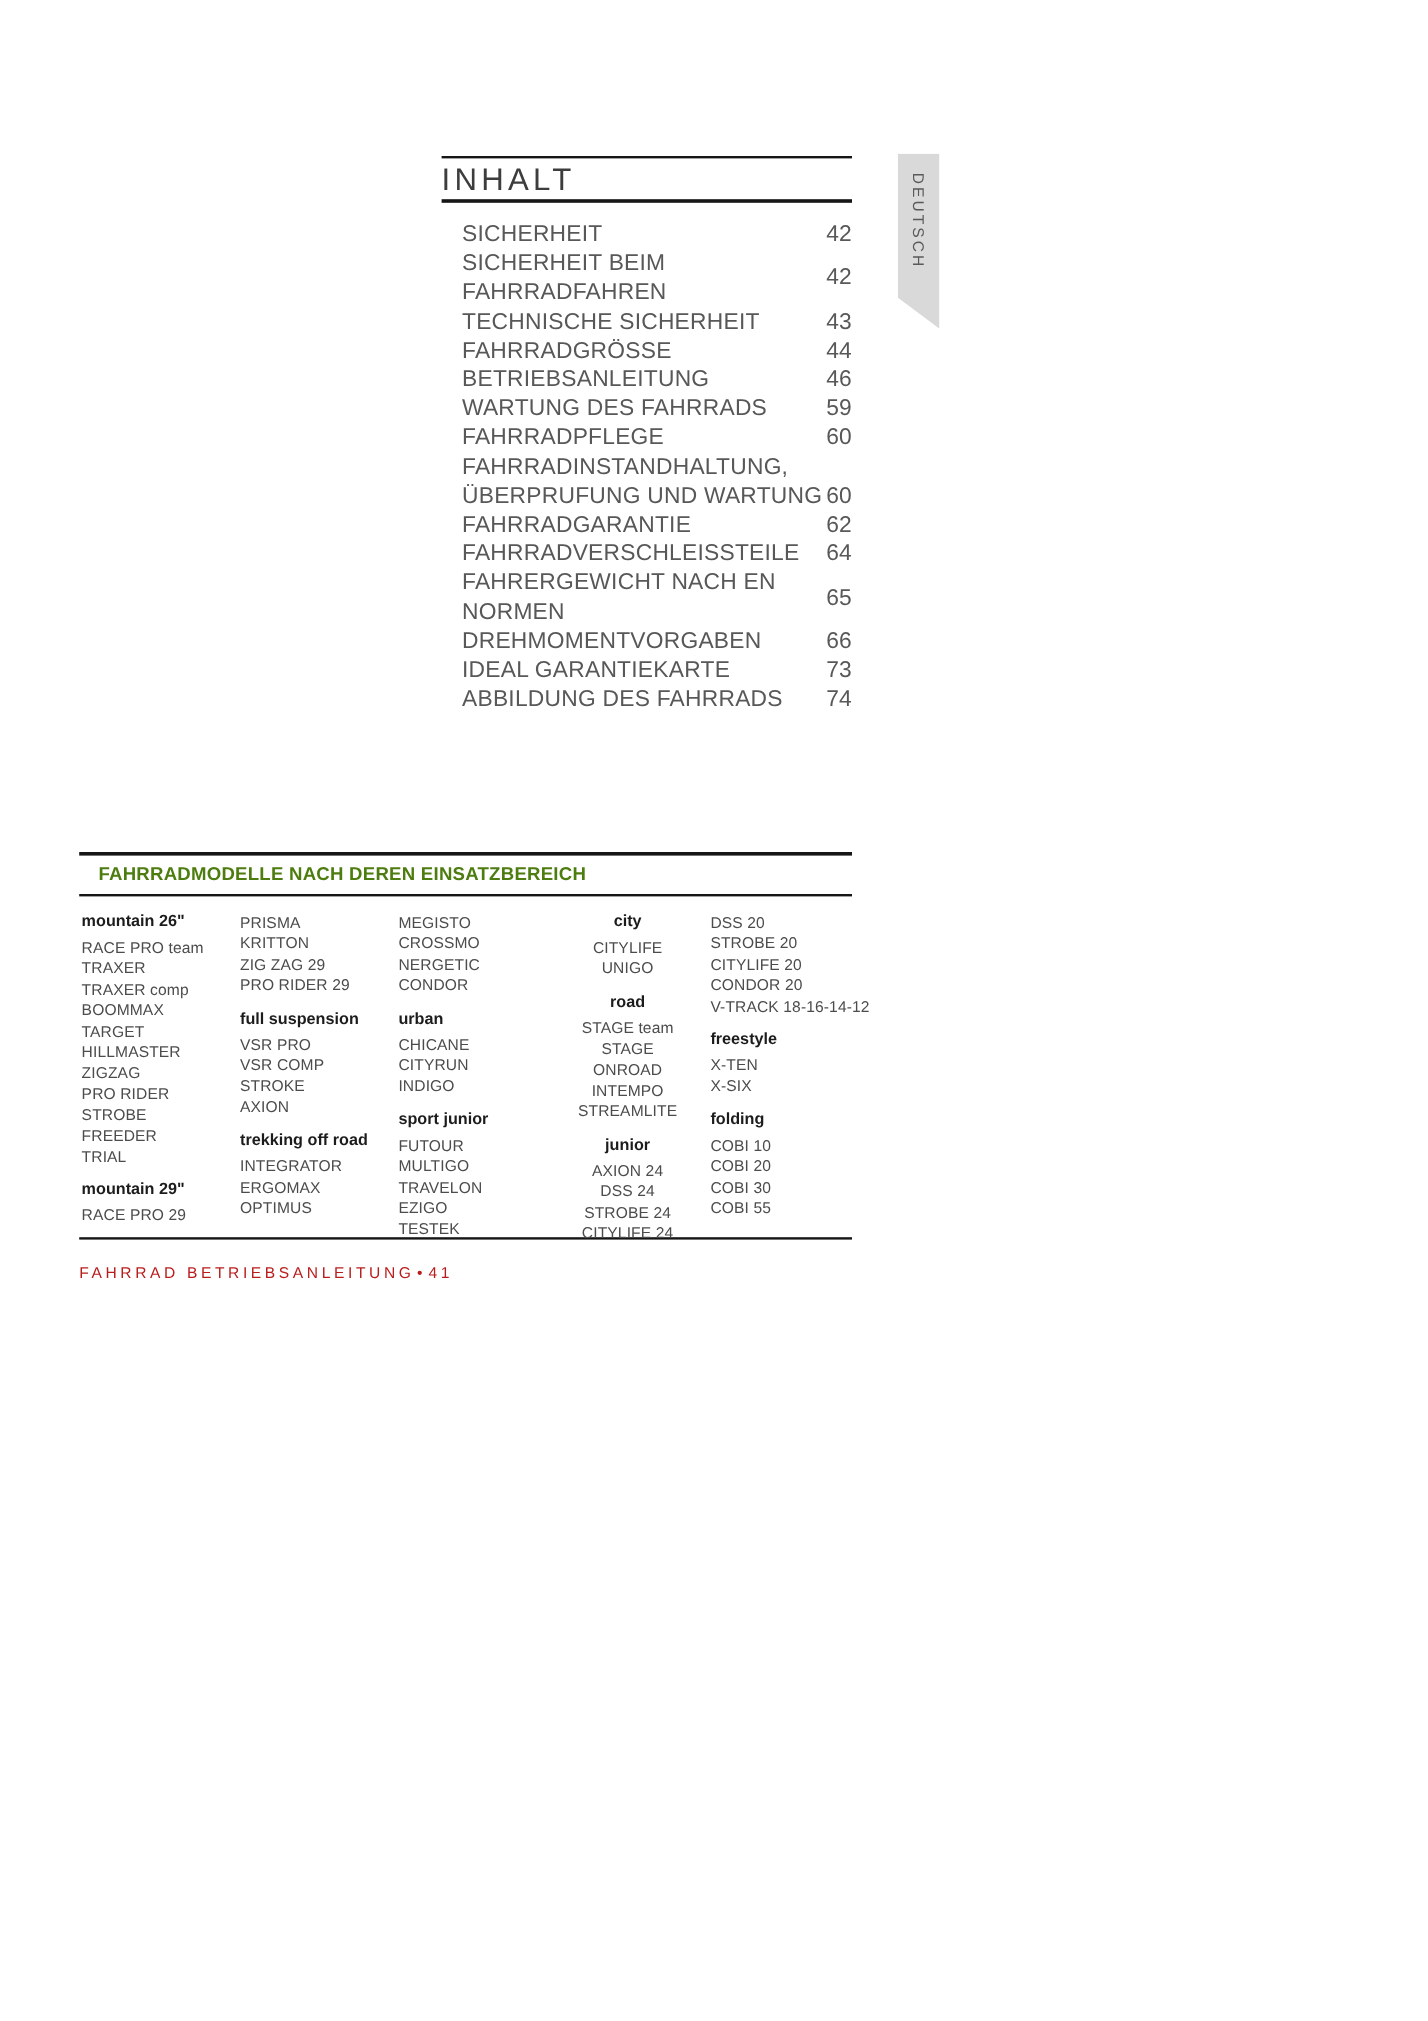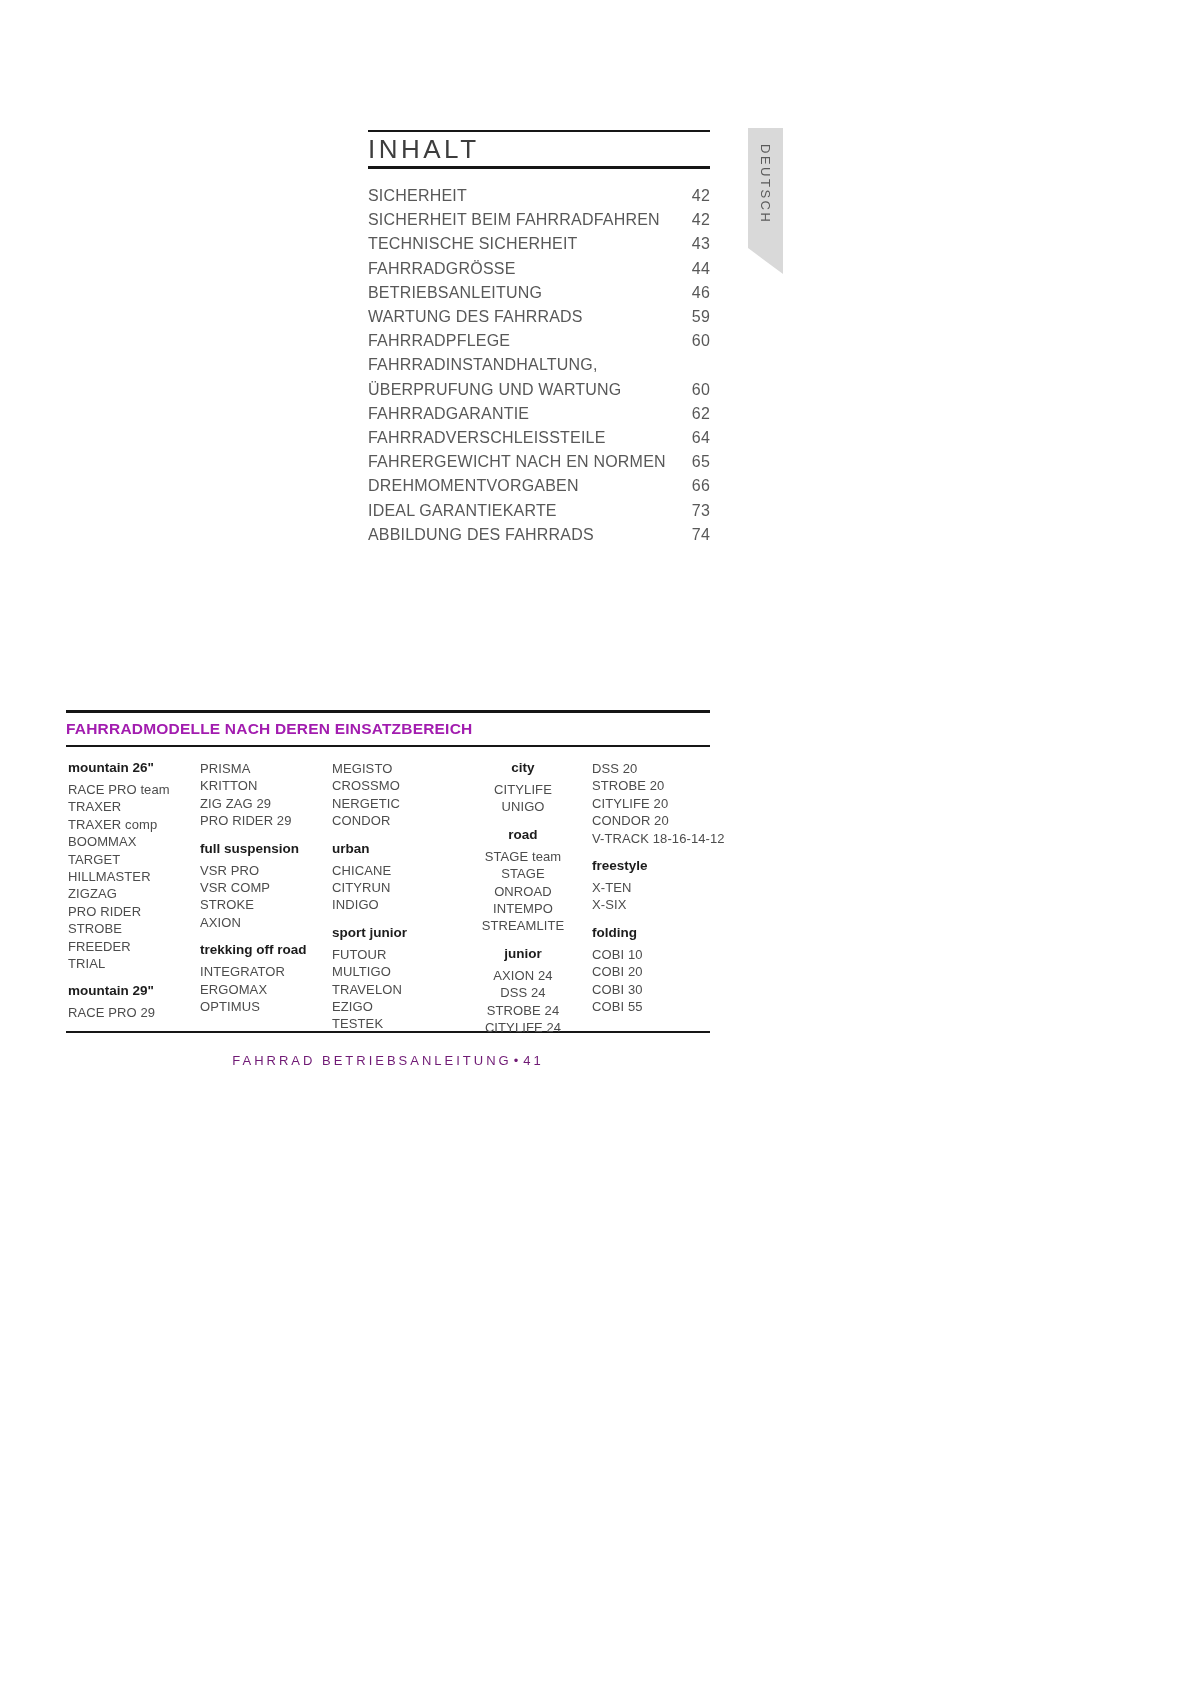--- a/index.html
+++ b/index.html
@@ -8,48 +8,48 @@
 
   
   .rule{background:#161616;}
 
   
   .toc{position:absolute;left:368px;top:130px;width:342px;}
   .toc-rule-top{height:2px;}
   .toc-title{margin:3px 0 3px 0;font-size:26px;line-height:28px;font-weight:400;letter-spacing:3.5px;color:#3d3d3d;}
   .toc-rule-mid{height:3px;}
   .toc-list{margin-top:15px;}
-  .toc-row{display:flex;justify-content:space-between;align-items:flex-start;font-size:16px;line-height:24.2px;color:#585858;letter-spacing:0.2px;}
+  .toc-row{display:flex;justify-content:space-between;align-items:center;font-size:19px;line-height:24.2px;color:#585858;letter-spacing:0.2px;margin-left:17px;}
   .toc-page{color:#585858;}
 
   
   .lang-tab{position:absolute;left:748px;top:128px;width:35px;height:146px;background:#d9d9d9;
     clip-path:polygon(0 0,100% 0,100% 100%,0 calc(100% - 26px));
     display:flex;justify-content:center;align-items:flex-start;padding-top:16px;box-sizing:border-box;}
   .lang-text{writing-mode:vertical-rl;font-size:13px;letter-spacing:2.5px;color:#5a5a5a;}
 
   
   .models{position:absolute;left:66px;top:710px;width:644px;}
   .models-rule-top{height:3px;}
-  .models-title{margin:7px 0 7px 0;font-size:15.5px;line-height:18px;font-weight:bold;color:#a21caf;letter-spacing:0.2px;}
+  .models-title{margin:7px 0 7px 16px;font-size:15.5px;line-height:18px;font-weight:bold;color:#4d7c0f;letter-spacing:0.2px;}
   .models-rule-mid{height:2px;}
   .models-grid{position:relative;height:262px;margin-top:13px;}
   .mcol{position:absolute;top:0;}
   .mcol-1{left:2px;width:128px;}
   .mcol-2{left:134px;width:128px;}
   .mcol-3{left:266px;width:122px;}
   .mcol-4{left:392px;width:130px;text-align:center;}
   .mcol-5{left:526px;width:120px;}
   .mh{font-size:13.5px;font-weight:bold;color:#1c1c1c;margin:11px 0 5px 0;line-height:16px;}
   .mh:first-child{margin-top:0;}
   .mi{font-size:13px;line-height:17.4px;color:#4c4c4c;white-space:nowrap;letter-spacing:0.1px;}
   .models-rule-bottom{height:2px;margin-top:9px;}
 
   
-  .footer{position:absolute;top:1053px;left:66px;width:644px;text-align:center;font-size:13px;letter-spacing:3px;color:#701a75;}
+  .footer{position:absolute;top:1053px;left:66px;width:644px;text-align:left;font-size:13px;letter-spacing:3px;color:#b91c1c;}
   .footer .sep{margin:0 2px;}
 </style>
 </head>
 <body>
 
 <div class="page">
 
   <section class="toc">
     <div class="rule toc-rule-top"></div>
     <h1 class="toc-title">INHALT</h1>

